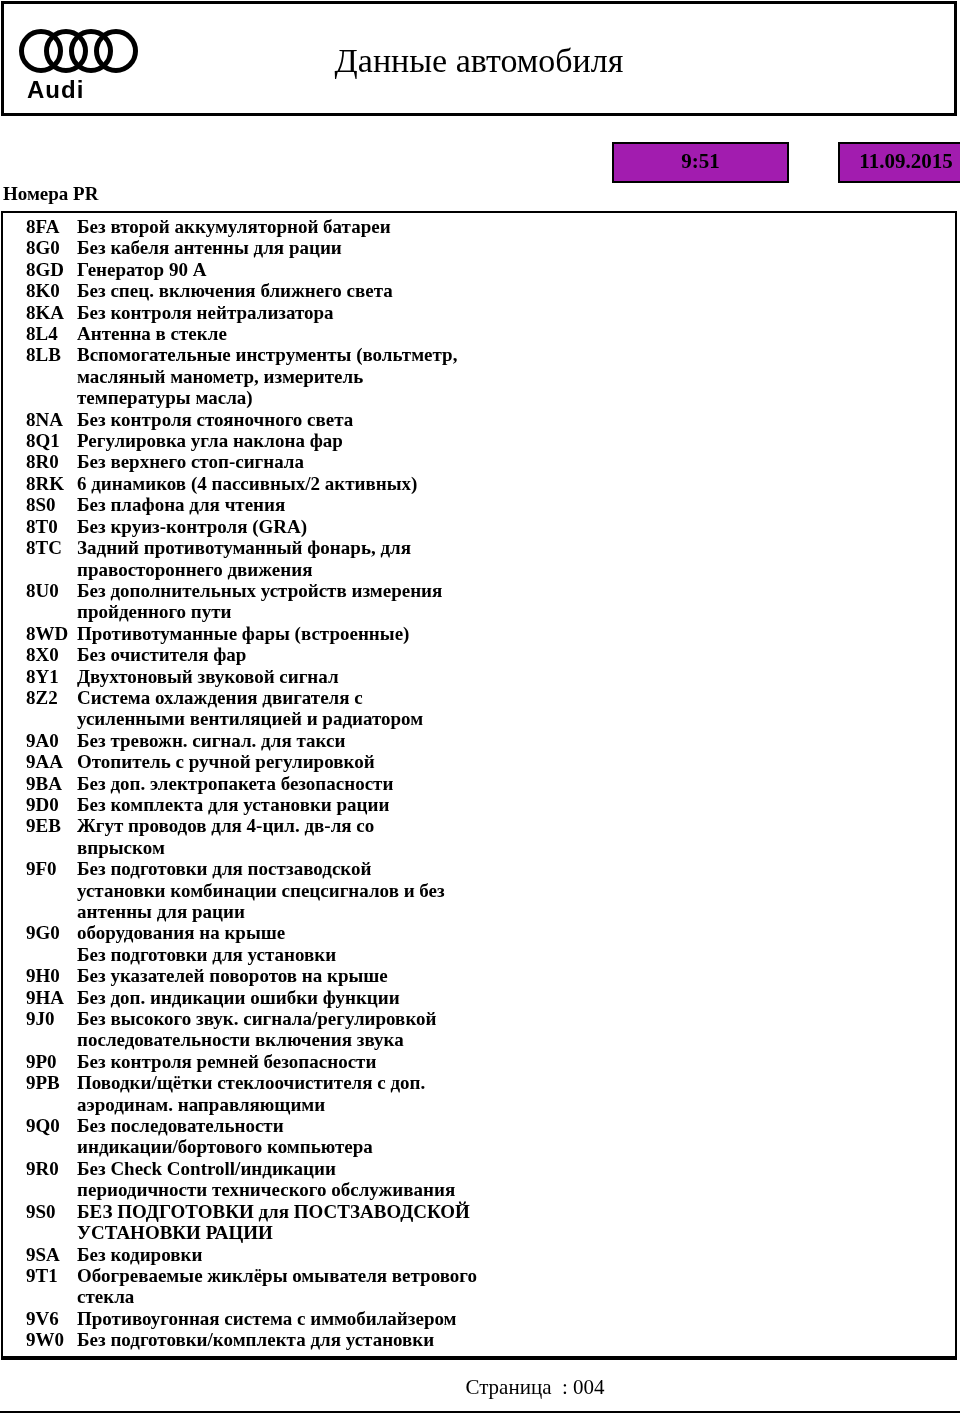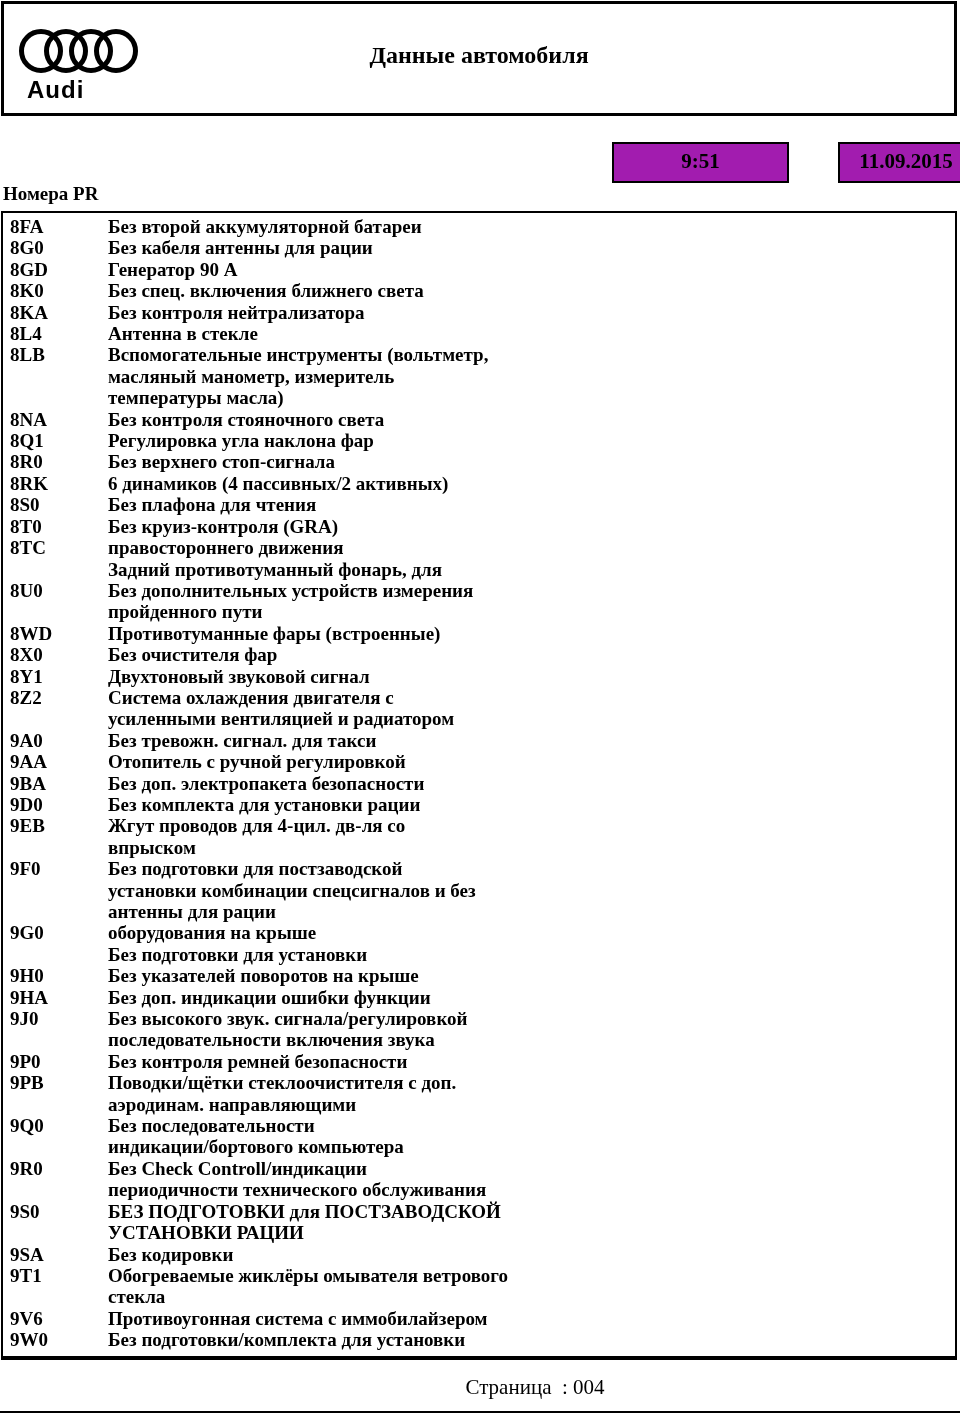--- a/index.html
+++ b/index.html
@@ -14,40 +14,40 @@
     border:3px solid #000;box-sizing:border-box;background:#fff;
   }
   .logo-rings{position:absolute;left:14px;top:24px;}
   .brand{
     position:absolute;left:23px;top:72px;
     font-family:"Liberation Sans", sans-serif;
     font-weight:bold;font-size:24px;letter-spacing:1px;
   }
   .doc-title{
     position:absolute;left:0;right:0;top:38px;text-align:center;
-    font-weight:bold;font-size:24px;
+    font-weight:normal;font-size:34px;
   }
   .stamp-cell{
     position:absolute;top:142px;height:41px;border:2px solid #000;
     box-sizing:border-box;text-align:center;font-weight:bold;
     font-size:21px;line-height:35px;background:#a21caf;
   }
   .stamp-time{left:612px;width:177px;}
   .stamp-date{left:793px;width:136px;margin-left:45px;}
   .section-label{
     position:absolute;left:3px;top:183px;
     font-weight:bold;font-size:19px;
   }
   .content-box{
     position:absolute;left:1px;top:211px;width:956px;height:1149px;
     border:2px solid #000;border-bottom-width:4px;box-sizing:border-box;
     padding-top:3px;background:#fff;overflow:hidden;
   }
   .row{display:flex;font-weight:bold;font-size:19px;line-height:21.4px;}
-  .code{flex:none;width:105px;padding-left:7px;box-sizing:border-box;}
+  .code{flex:none;width:74px;padding-left:23px;box-sizing:border-box;}
   .desc{flex:1;}
   .page-footer{
     position:absolute;left:0;right:0;top:1375px;text-align:center;
     font-size:21px;white-space:pre;padding-left:92px;margin-left:18px;
   }
   .form-name{
     position:absolute;left:2px;top:1391px;
     font-style:italic;font-size:18px;margin-top:23px;
   }
   .bottom-rule{
@@ -154,22 +154,22 @@
     </div>
     <div class="row">
       <span class="code">8T0</span>
       <span class="desc">
         <div class="line">Без круиз-контроля (GRA)</div>
       </span>
     </div>
     <div class="row">
       <span class="code">8TC</span>
       <span class="desc">
+        <div class="line">Задний противотуманный фонарь, для</div>
         <div class="line">правостороннего движения</div>
-        <div class="line">Задний противотуманный фонарь, для</div>
       </span>
     </div>
     <div class="row">
       <span class="code">8U0</span>
       <span class="desc">
         <div class="line">Без дополнительных устройств измерения</div>
         <div class="line">пройденного пути</div>
       </span>
     </div>
     <div class="row">

